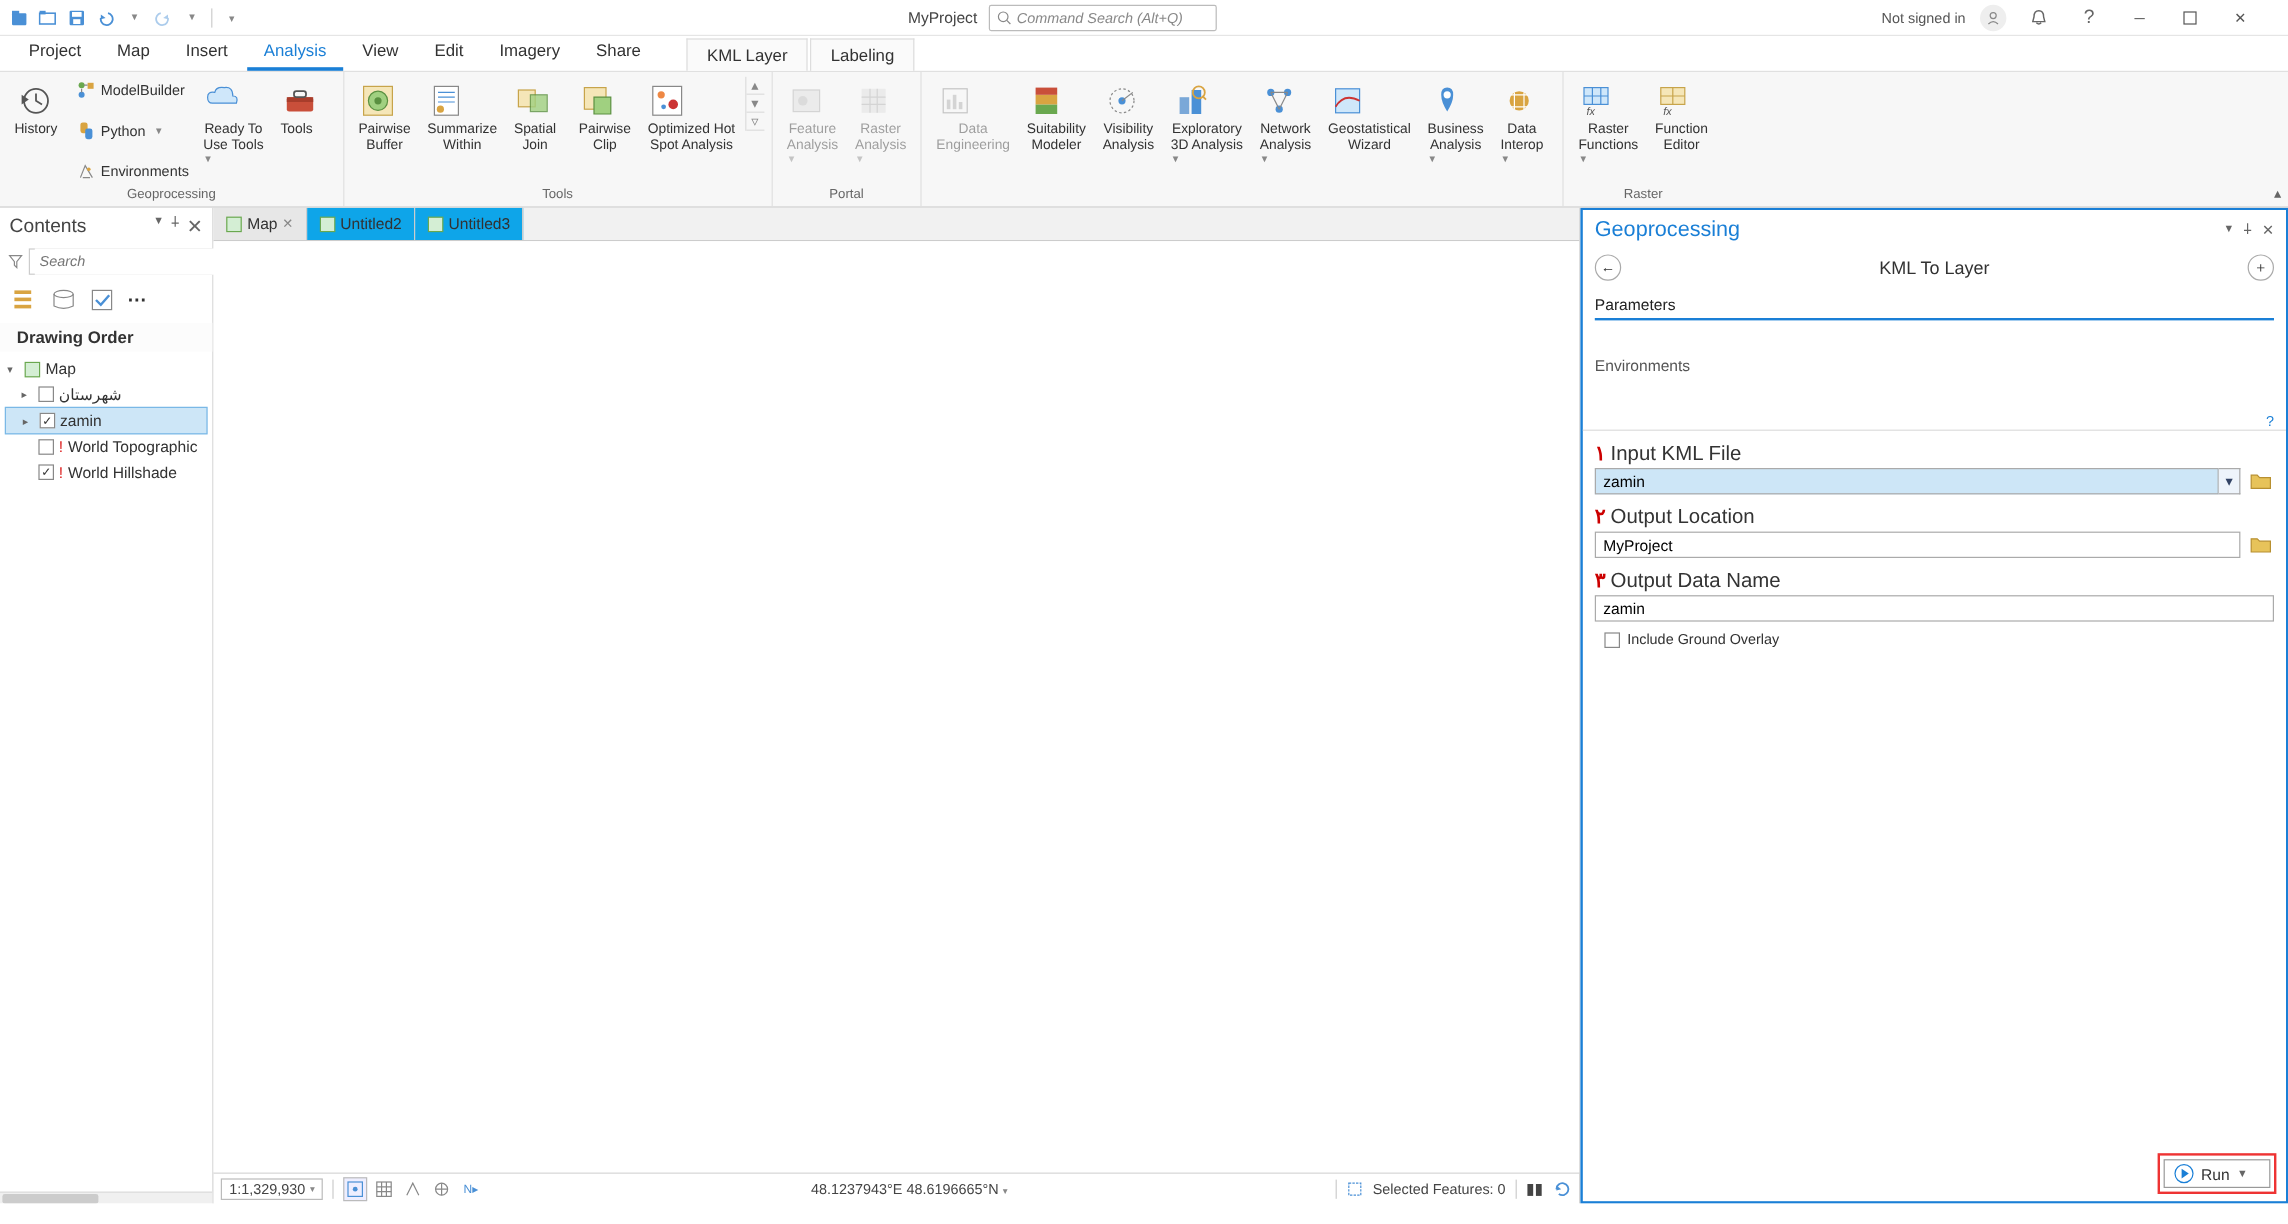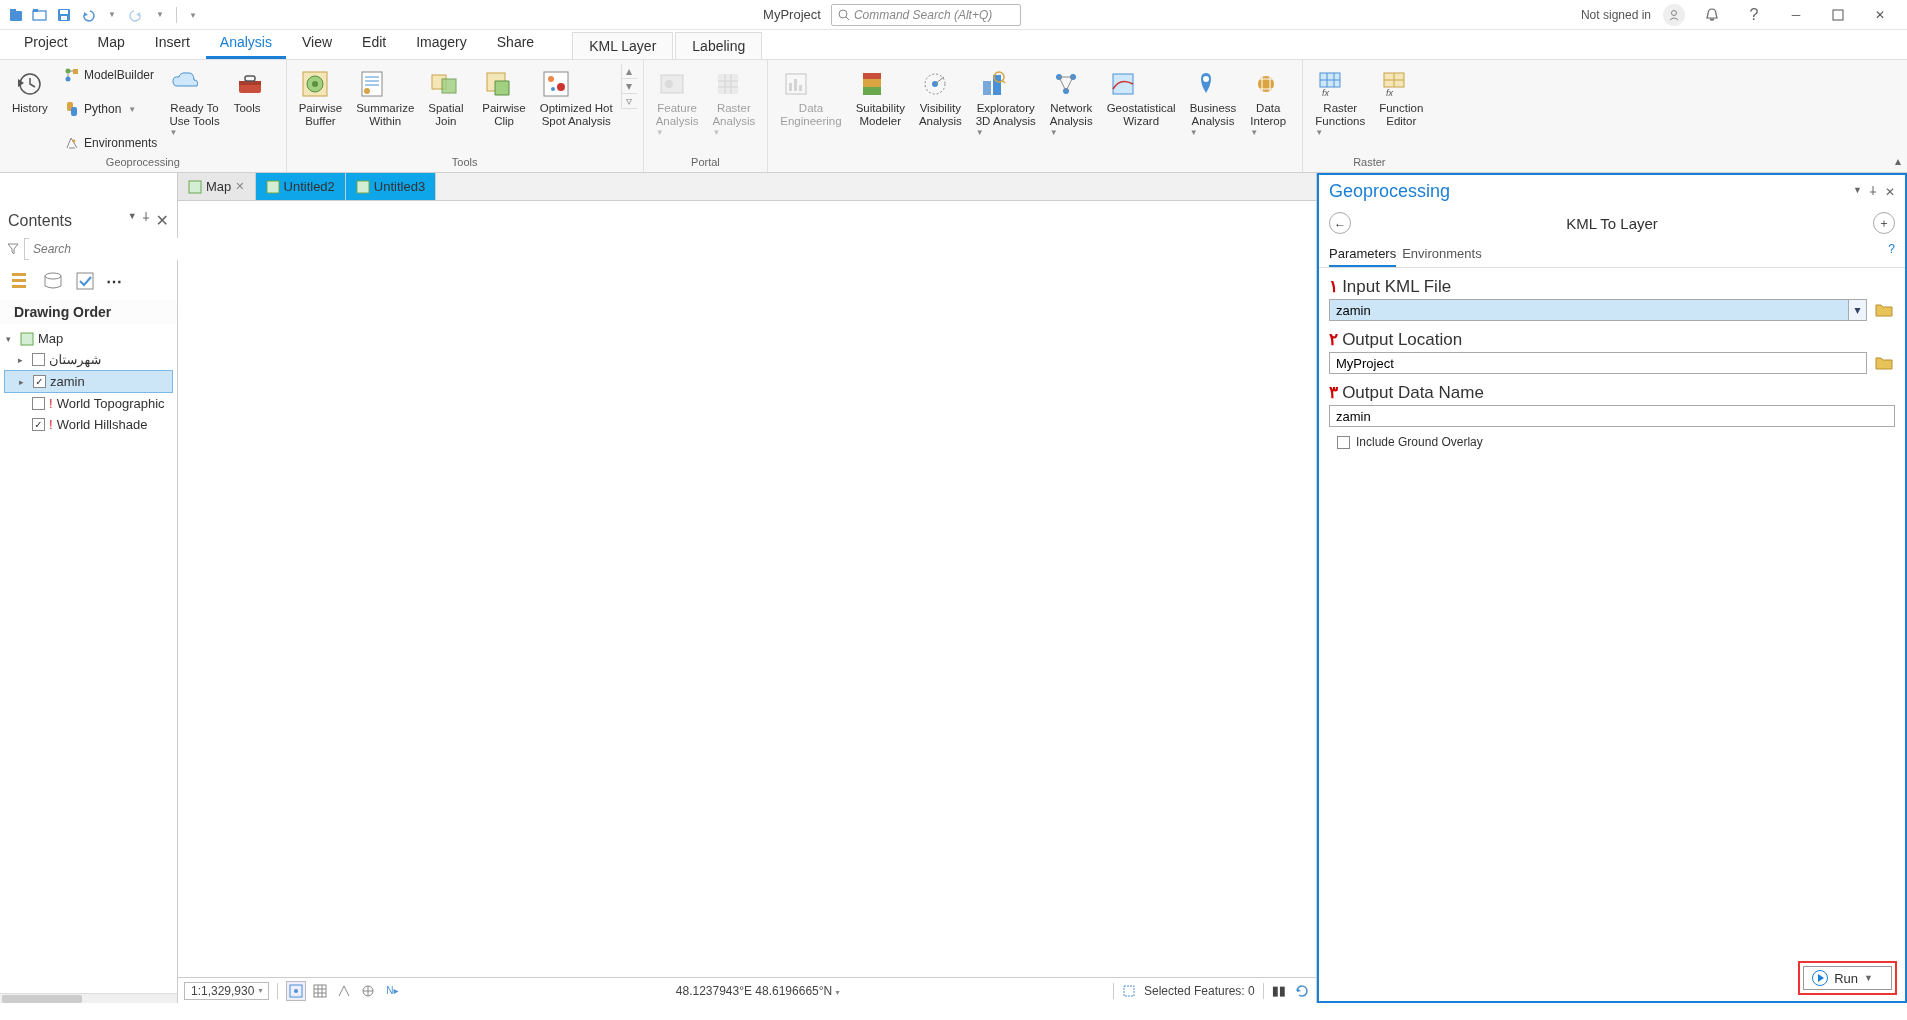--- a/index.html
+++ b/index.html
@@ -7,21 +7,21 @@
 
 
 .titlebar { height: 30px; display: flex; align-items: center; background: #fff; border-bottom: 1px solid #e5e5e5; }
 .titlebar-left { display: flex; align-items: center; padding-left: 6px; gap: 4px; }
 .qat-icon { width: 20px; height: 20px; display: flex; align-items: center; justify-content: center; color: #3a7ac8; cursor: pointer; }
 .qat-sep { width:1px; height:16px; background:#ccc; margin:0 2px;}
 .titlebar-center { flex: 1; display: flex; align-items:center; justify-content:center; gap:10px; }
 .project-name { font-size: 13px; color: #444; }
 .cmd-search { width: 190px; height: 22px; border: 1px solid #bbb; border-radius: 2px; display:flex; align-items:center; padding: 0 6px; color:#888; font-style: italic;}
 .cmd-search svg { margin-right: 4px; }
-.titlebar-right { display:flex; align-items:center; gap: 12px; padding-right: 12px;}
+.titlebar-right { display:flex; align-items:center; gap: 12px; padding-right: 25px;}
 .signing { font-size:12px; color:#555; }
 .usr-circle { width:22px; height:22px; border-radius:50%; background:#eee; display:flex; align-items:center; justify-content:center; color:#888;}
 .win-btn { width: 30px; height:30px; display:flex; align-items:center; justify-content:center; color:#555; cursor:pointer;}
 
 
 .ribbon-tabs { height: 30px; display:flex; align-items:end; background:#fff; padding-left: 10px; gap: 2px; border-bottom: 1px solid #e0e0e0;}
 .tab { padding: 6px 14px; font-size: 14px; color:#323232; cursor:pointer; border-bottom: 3px solid transparent;}
 .tab.active { border-bottom: 3px solid #1a7fd6; color:#1a7fd6; font-weight: 500;}
 .contextual-tab { border:1px solid #ddd; border-bottom:none; padding: 5px 16px; background:#fafafa; font-size:14px;}
 
@@ -38,21 +38,21 @@
 .disabled { opacity: 0.45; }
 .collapse-ribbon { position:absolute; right: 6px; bottom: 4px; color:#666; cursor:pointer;}
 .gallery-chevrons { width:16px; display:flex; flex-direction:column; border-left:1px solid #ddd; }
 .gallery-chevrons div { flex:1; display:flex; align-items:center; justify-content:center; color:#888; cursor:pointer; border-bottom:1px solid #ddd;}
 
 
 .main-area { display:flex; height: calc(100vh - 190px); }
 
 
 .contents-pane { width: 178px; border-right:1px solid #ccc; display:flex; flex-direction:column; background:#fff;}
-.pane-header { display:flex; align-items:center; justify-content:space-between; padding: 6px 8px; font-size: 16px; color:#444;margin-top:32px;}
+.pane-header { display:flex; align-items:center; justify-content:space-between; padding: 6px 8px; font-size: 16px; color:#444;}
 .pane-header-icons { display:flex; gap:4px; color:#666;}
 .pane-header-icons span { cursor:pointer;}
 .contents-search { display:flex; align-items:center; padding: 2px 6px; gap:4px;}
 .contents-search input { flex:1; border:1px solid #ccc; height:22px; padding: 0 4px; font-size:12px;}
 .contents-search .srch-filter { color:#888; cursor:pointer;}
 .toc-toolbar { display:flex; gap:10px; padding: 8px 10px; align-items:center;}
 .toc-toolbar span { cursor:pointer; }
 .drawing-order { font-weight: 600; font-size:14px; padding: 4px 10px 4px 14px; background:#fcfcfc;}
 .toc-tree { padding: 4px 4px; font-size:13px; }
 .toc-item { display:flex; align-items:center; gap:4px; padding: 3px 2px; cursor:pointer;}
@@ -84,21 +84,21 @@
 
 
 .gp-pane { width: 590px; border: 2px solid #1a7fd6; display:flex; flex-direction:column; background:#fff;}
 .gp-header { display:flex; align-items:center; justify-content:space-between; padding: 6px 10px;}
 .gp-title { color:#1a7fd6; font-size: 18px;}
 .gp-header-icons { display:flex; gap:6px; color:#666;}
 .gp-toolrow { display:flex; align-items:center; justify-content:space-between; padding: 4px 10px;}
 .gp-back { width:22px; height:22px; border:1px solid #aaa; border-radius:50%; display:flex; align-items:center; justify-content:center; cursor:pointer;}
 .gp-tool-title { flex:1; text-align:center; font-size: 15px;}
 .gp-add { width:22px; height:22px; border:1px solid #aaa; border-radius:50%; display:flex; align-items:center; justify-content:center; cursor:pointer;}
-.gp-tabs { display:flex; gap:6px; padding: 4px 10px 0 10px; border-bottom:1px solid #ddd;}
+.gp-tabs { display:flex; gap:26px; padding: 4px 10px 0 10px; border-bottom:1px solid #ddd;flex-direction:column;}
 .gp-tab { padding: 4px 0; font-size:13px; cursor:pointer; border-bottom:2px solid transparent; color:#555;}
 .gp-tab.active { border-bottom: 2px solid #1a7fd6; color:#222;}
 .gp-help { margin-left:auto; color:#1a7fd6; cursor:pointer;}
 .gp-body { flex:1; padding: 8px 10px; overflow-y:auto;}
 .param { margin-bottom: 8px; position:relative;}
 .param-label { font-size: 17px; color:#333; margin-bottom: 2px;}
 .param-marker { color:#c00; font-weight:bold; margin-right:4px;}
 .param-row { display:flex; gap:6px; align-items:center;}
 .param-input { flex:1; border:1px solid #aaa; height:22px; padding: 0 6px; font-size:13px;}
 .param-input.highlight { background:#cde6f7; }

